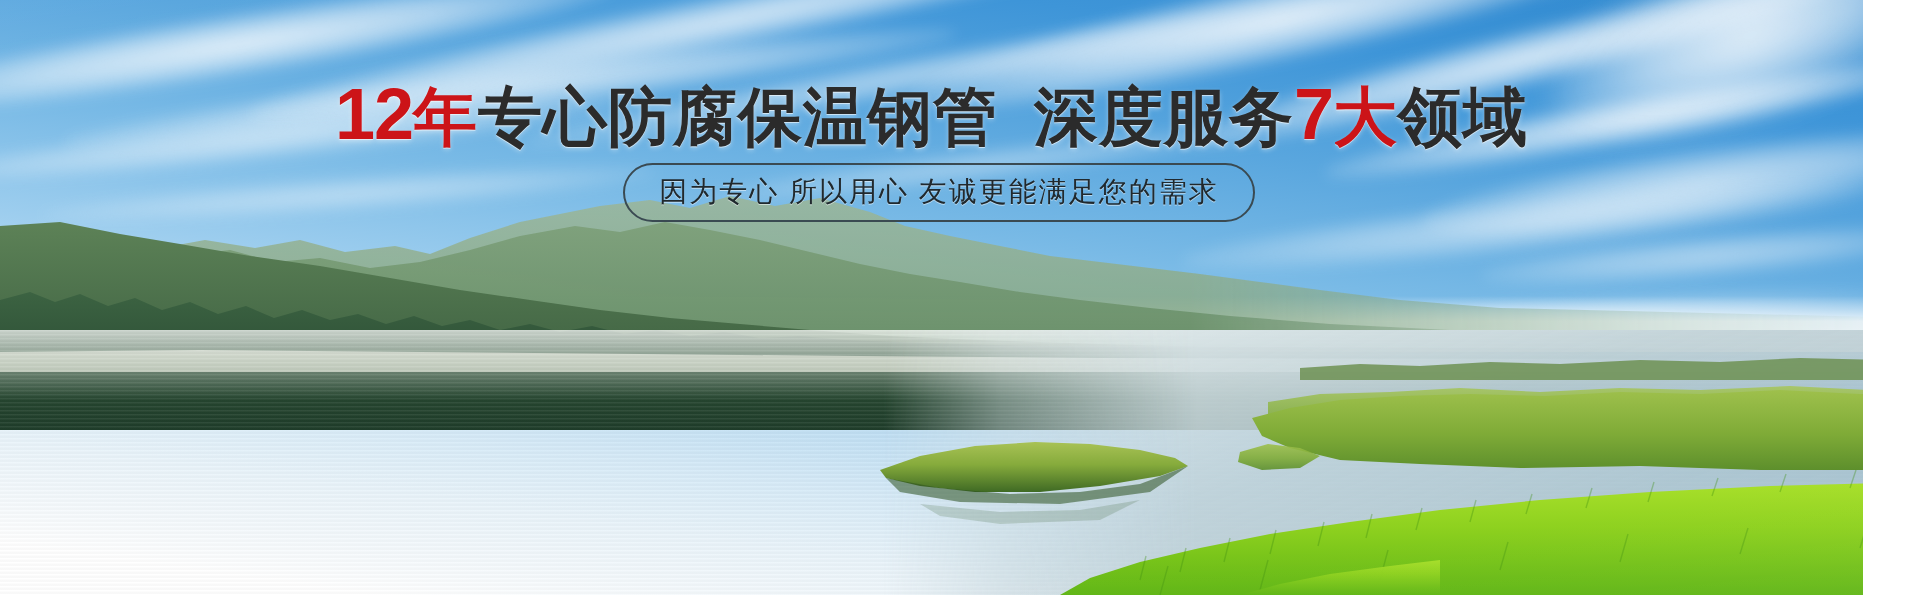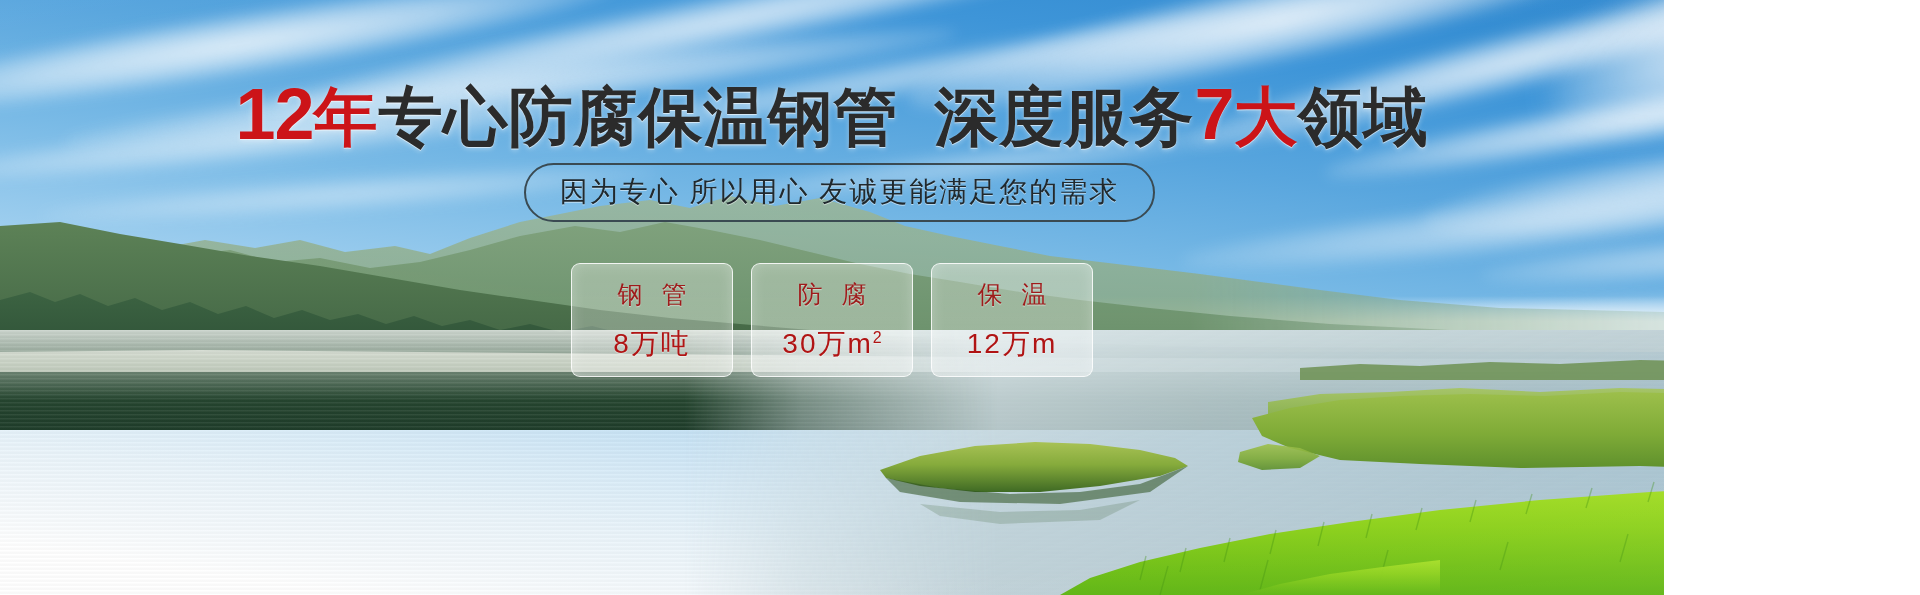--- a/index.html
+++ b/index.html
@@ -4,21 +4,21 @@
 <style>
   html,body{margin:0;padding:0;background:#fff;}
   body{
     font-family:"Liberation Sans","DejaVu Sans",sans-serif;
     -webkit-font-smoothing:antialiased;
   }
 
   
   .banner{
     position:relative;
-    width:1664px;height:595px;
+    width:1863px;height:595px;
     overflow:hidden;
     background:#e5e5e5;
   }
 
   
   .sky{
     position:absolute;inset:0;
     background:
       linear-gradient(188deg,
         #2f88cf 0%,
@@ -358,38 +358,14 @@
   <div class="content">
 
     <div class="headline">
       <span class="red num">12</span><span class="red">年</span><span>专心防腐保温钢管</span><span class="gap"></span><span>深度服务</span><span class="red num">7</span><span class="red">大</span><span>领域</span>
     </div>
 
     <div class="subtitle-wrap">
       <div class="subtitle">因为专心 所以用心 友诚更能满足您的需求</div>
     </div>
 
-    <div class="cards">
-
-      <div class="card">
-        <div class="card-label">钢 管</div>
-        <div class="card-value">
-          <span>8万吨</span><sup></sup>
-        </div>
-      </div>
-
-      <div class="card">
-        <div class="card-label">防 腐</div>
-        <div class="card-value">
-          <span>30万m</span><sup>2</sup>
-        </div>
-      </div>
-
-      <div class="card">
-        <div class="card-label">保 温</div>
-        <div class="card-value">
-          <span>12万m</span><sup></sup>
-        </div>
-      </div>
-
-    </div>
   </div>
 </div>
 
 </body></html>

